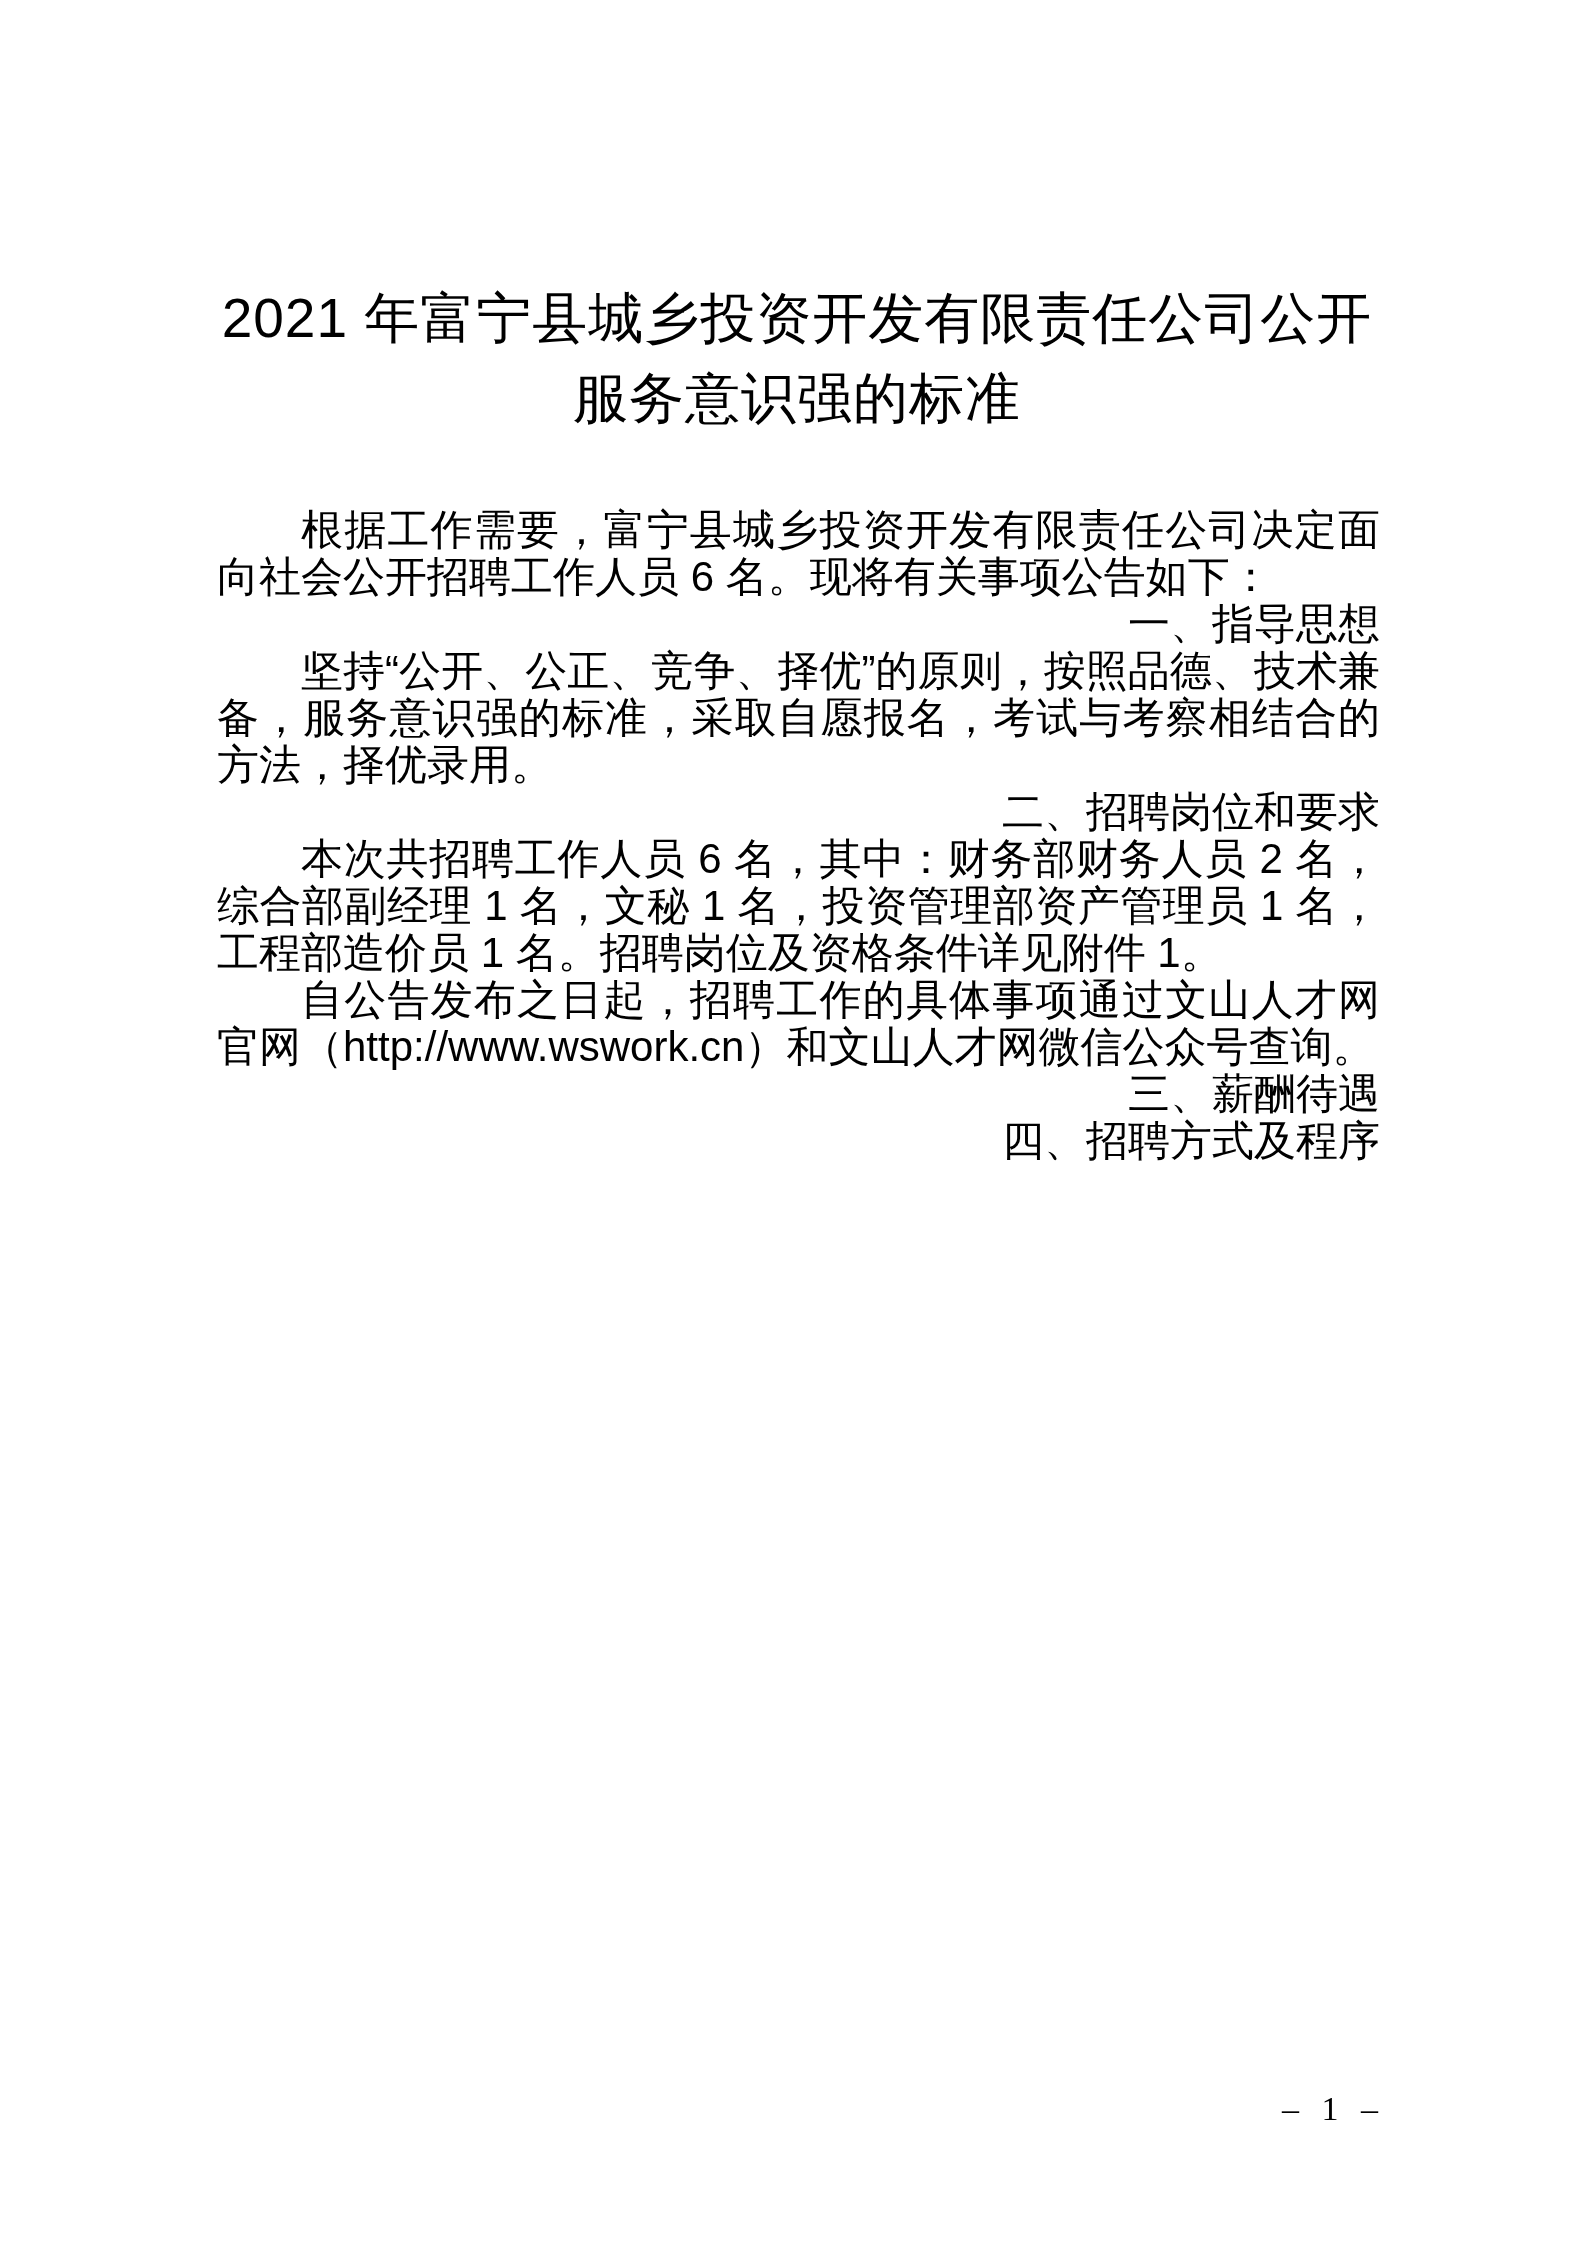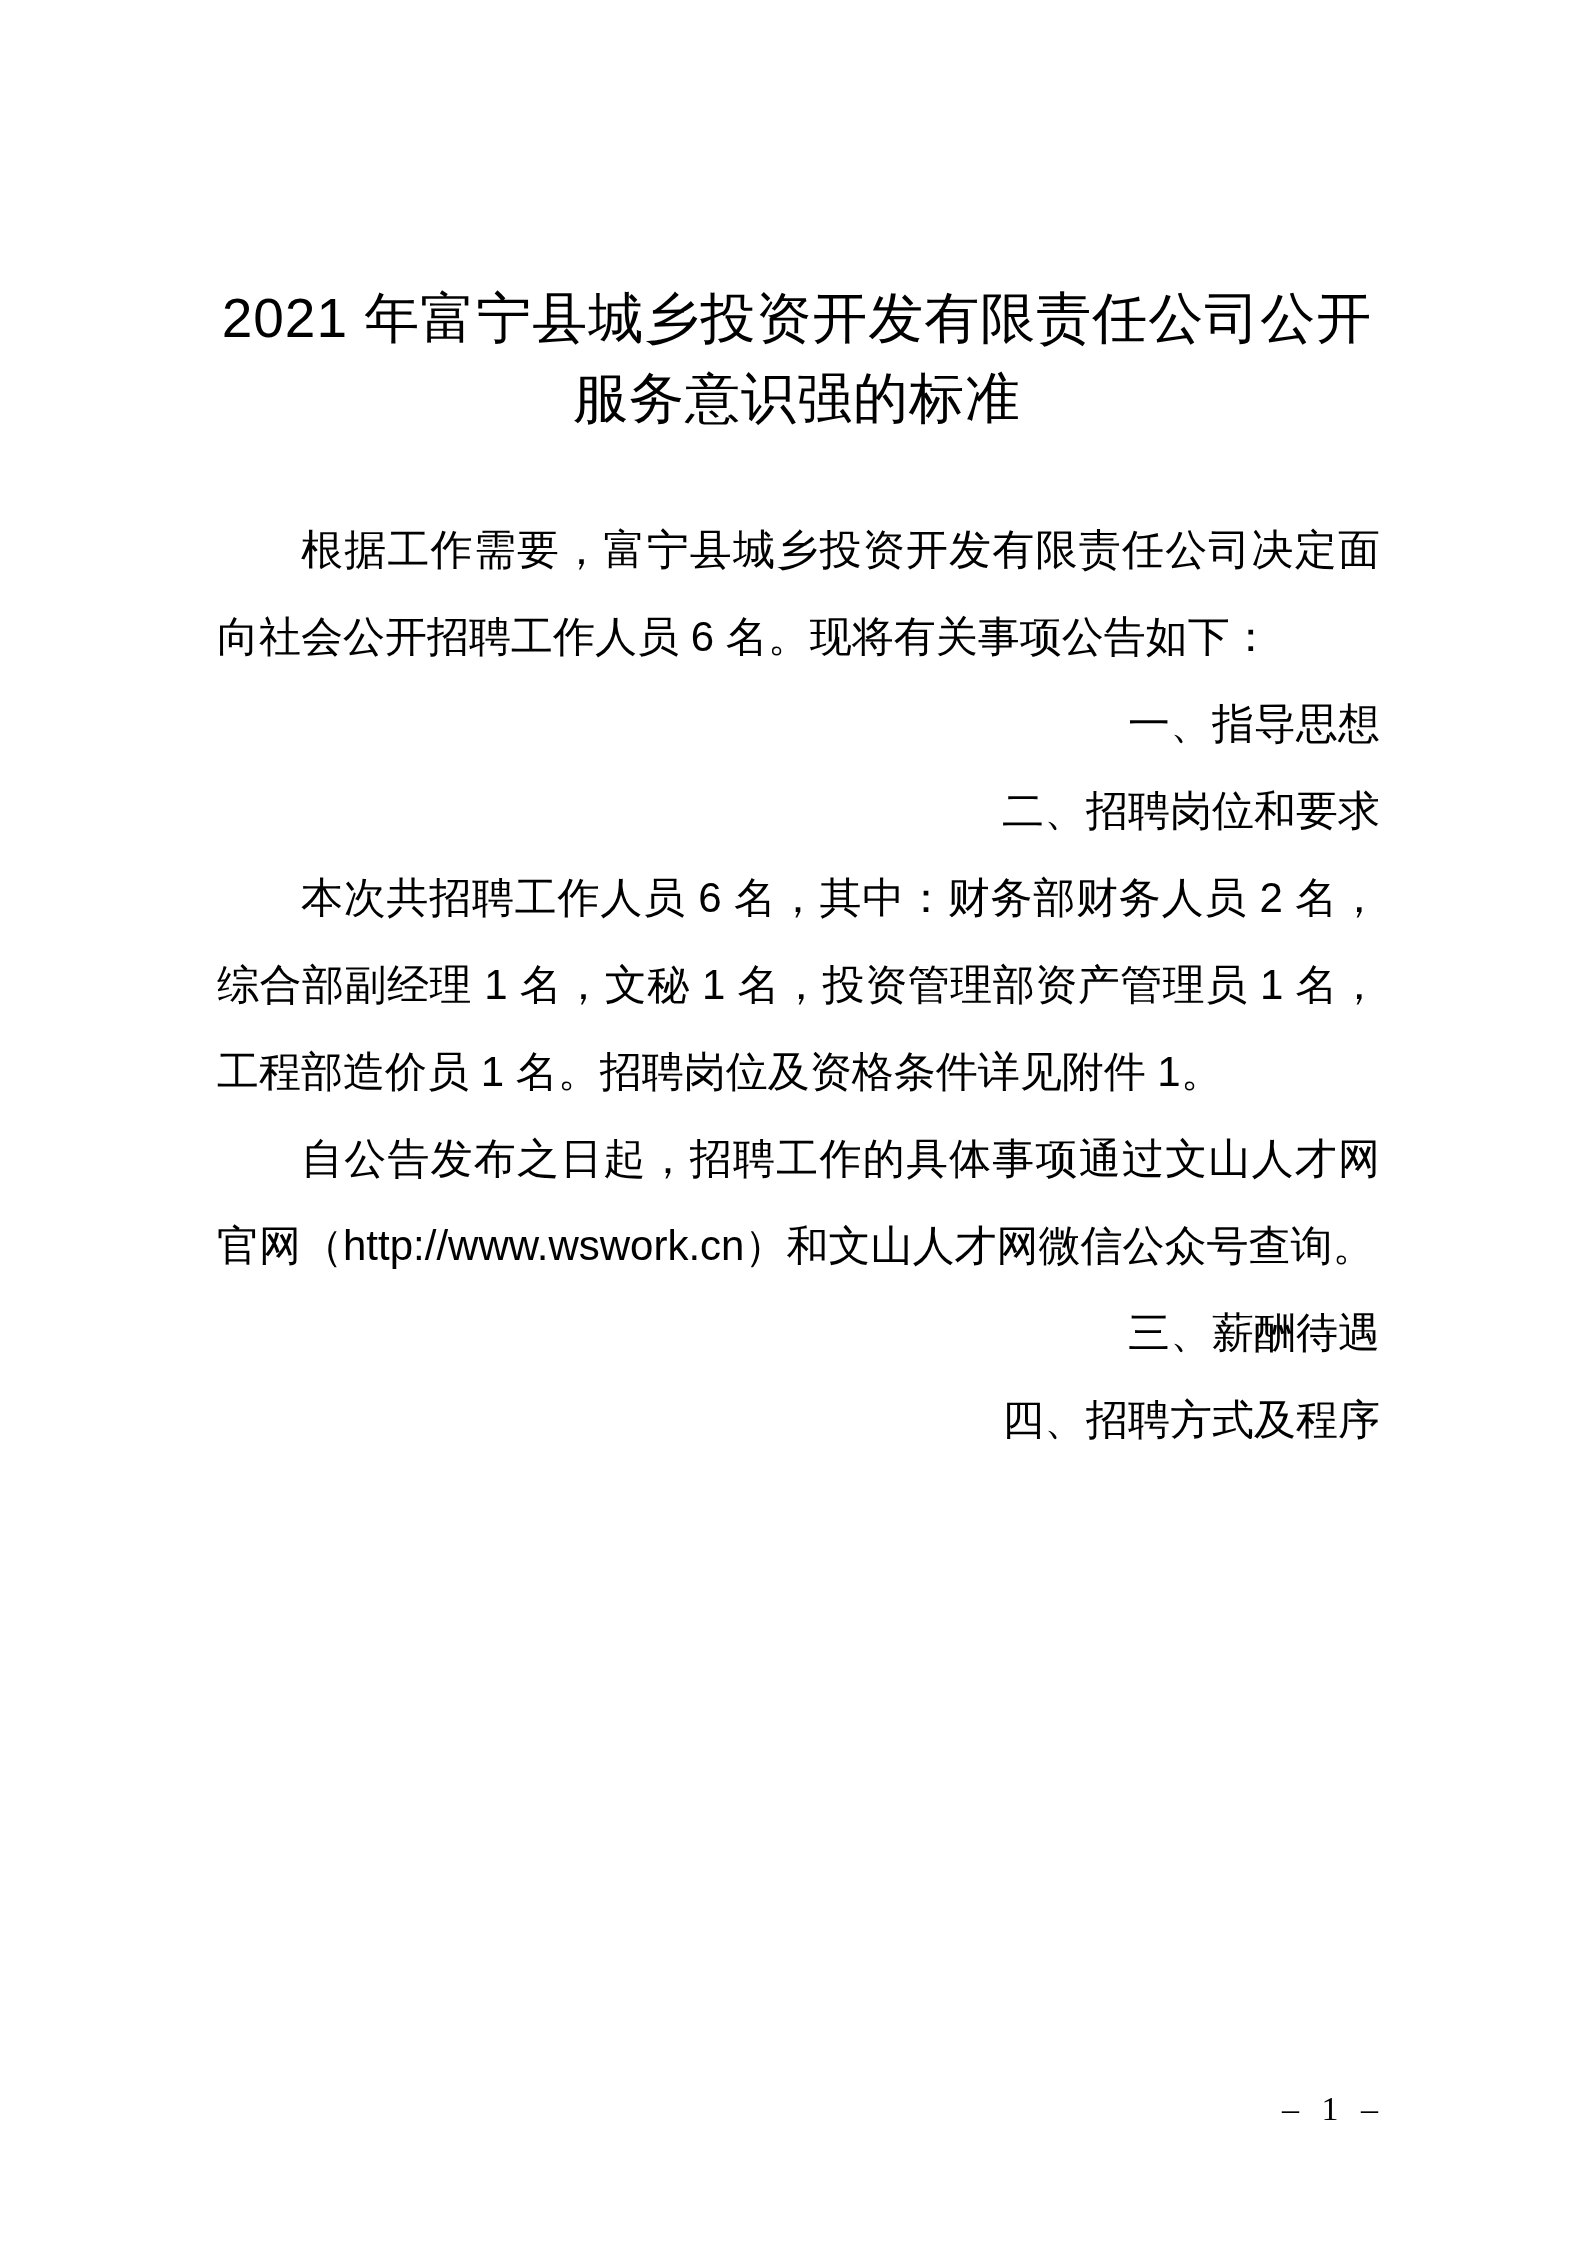--- a/index.html
+++ b/index.html
@@ -30,21 +30,21 @@
   .title-line {
     display: block;
     white-space: nowrap;
   }
   .doc-body {
     position: absolute;
     left: 217px;
     top: 506px;
     width: 1163px;
     font-size: 42px;
-    line-height: 87px;
+    line-height: 47px;
   }
   .para {
     margin: 0;
     padding: 0;
     text-indent: 2em;
     text-align: justify;
     text-justify: inter-ideograph;
   }
   .para.heading {
     text-align: right;
@@ -66,20 +66,21 @@
 <div class="page">
 
   <div class="doc-title">
     <span class="title-line">2021 年富宁县城乡投资开发有限责任公司公开</span>
     <span class="title-line">服务意识强的标准</span>
   </div>
 
   <div class="doc-body" id="doc-body">
       <p class="para body">根据工作需要，富宁县城乡投资开发有限责任公司决定面向社会公开招聘工作人员 6 名。现将有关事项公告如下：</p>
       <p class="para heading">一、指导思想</p>
+      <p class="para body">坚持“公开、公正、竞争、择优”的原则，按照品德、技术兼备，服务意识强的标准，采取自愿报名，考试与考察相结合的方法，择优录用。</p>
       <p class="para heading">二、招聘岗位和要求</p>
       <p class="para body">本次共招聘工作人员 6 名，其中：财务部财务人员 2 名，综合部副经理 1 名，文秘 1 名，投资管理部资产管理员 1 名，工程部造价员 1 名。招聘岗位及资格条件详见附件 1。</p>
       <p class="para body">自公告发布之日起，招聘工作的具体事项通过文山人才网官网（http://www.wswork.cn）和文山人才网微信公众号查询。</p>
       <p class="para heading">三、薪酬待遇</p>
       <p class="para heading">四、招聘方式及程序</p>
     </div>
 
   <div class="page-footer">– 1 –</div>
 
 </div>

